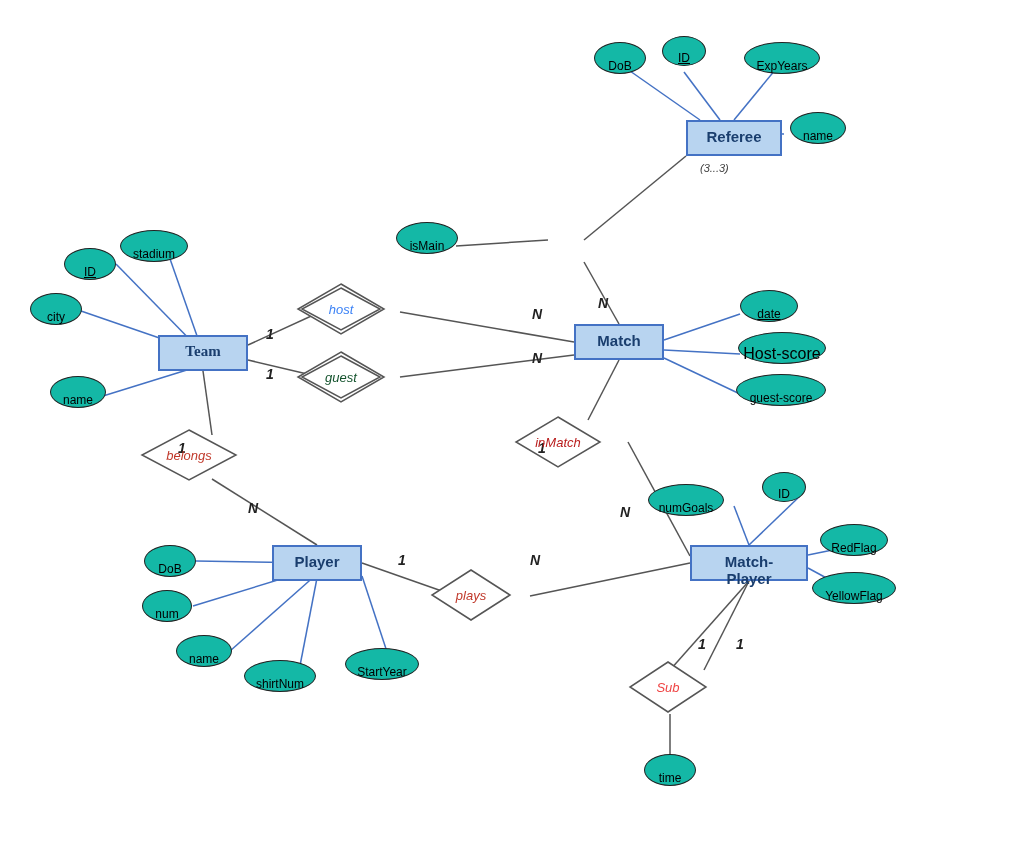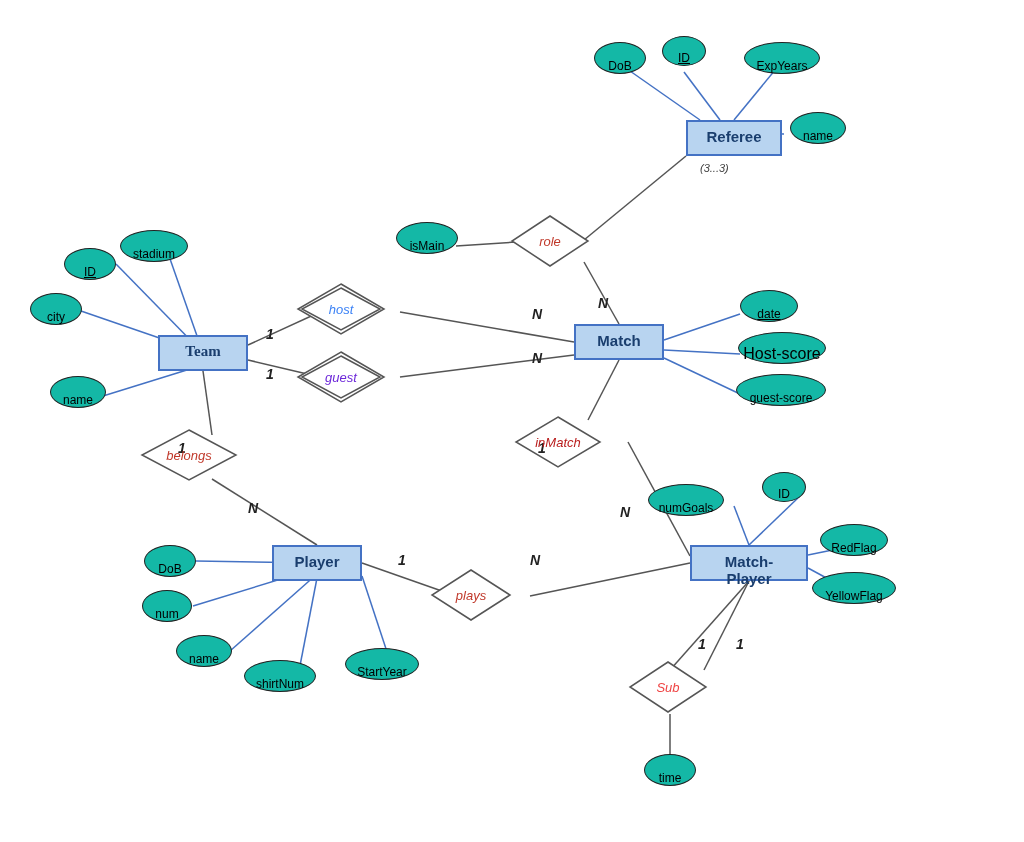--- a/index.html
+++ b/index.html
@@ -225,29 +225,23 @@
       <polygon points="45,6 84,27 45,48 6,27" fill="white" stroke="#555" stroke-width="1.5"></polygon>
     </svg>
     <span style="position:absolute;z-index:1;color:#3b82f6;font-style:italic;font-size:13px;">host</span>
   </div>
 
   <div class="relationship" style="left:296px;top:350px;width:90px;height:54px;">
     <svg width="90" height="54" xmlns="http://www.w3.org/2000/svg">
       <polygon points="45,2 88,27 45,52 2,27" fill="white" stroke="#555" stroke-width="1.5"></polygon>
       <polygon points="45,6 84,27 45,48 6,27" fill="white" stroke="#555" stroke-width="1.5"></polygon>
     </svg>
-    <span style="position:absolute;z-index:1;color:#6d28d9;font-style:italic;font-size:13px;">guest</span>
-  </div>
-
-  <div class="relationship" style="left:510px;top:214px;width:80px;height:54px;">
-    <svg width="80" height="54" xmlns="http://www.w3.org/2000/svg">
-      <polygon points="40,2 78,27 40,52 2,27" fill="white" stroke="#555" stroke-width="1.5"></polygon>
-    </svg>
-    <span style="position:absolute;z-index:1;color:#c0392b;font-style:italic;font-size:13px;">role</span>
-  </div>
+    <span style="position:absolute;z-index:1;color:#14532d;font-style:italic;font-size:13px;">guest</span>
+  </div>
+
 
   <div class="relationship" style="left:140px;top:428px;width:98px;height:54px;">
     <svg width="98" height="54" xmlns="http://www.w3.org/2000/svg">
       <polygon points="49,2 96,27 49,52 2,27" fill="white" stroke="#555" stroke-width="1.5"></polygon>
     </svg>
     <span style="position:absolute;z-index:1;color:#c0392b;font-style:italic;font-size:13px;">belongs</span>
   </div>
 
   <div class="relationship" style="left:514px;top:415px;width:88px;height:54px;">
     <svg width="88" height="54" xmlns="http://www.w3.org/2000/svg">

